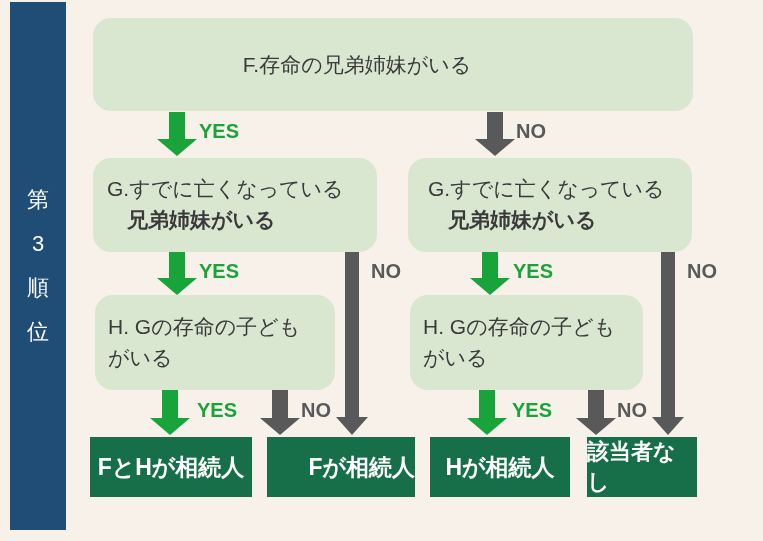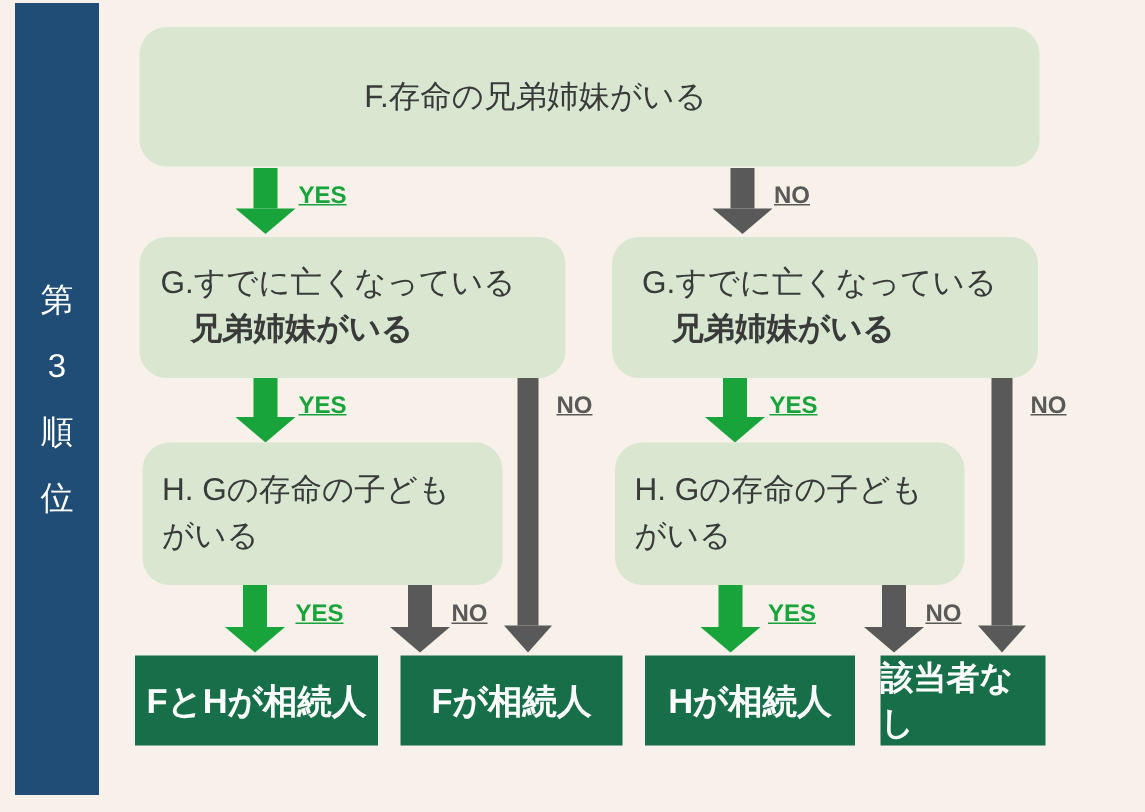--- a/index.html
+++ b/index.html
@@ -49,31 +49,31 @@
   .arrow .head{width:0;height:0;border-left:20px solid transparent;border-right:20px solid transparent;}
   .arrow.green .stem{background:var(--yes-green);}
   .arrow.green .head{border-top:17px solid var(--yes-green);}
   .arrow.gray .stem{background:var(--no-gray);}
   .arrow.gray .head{border-top:17px solid var(--no-gray);}
   
   .connector{position:absolute;display:flex;flex-direction:column;align-items:center;width:32px;}
   .connector .bar{width:14px;flex:1;background:var(--no-gray);}
   .connector .tip{width:0;height:0;border-left:16px solid transparent;border-right:16px solid transparent;border-top:18px solid var(--no-gray);}
   
-  .lbl{position:absolute;font-size:16px;font-weight:700;line-height:20px;text-decoration:underline;}
+  .lbl{position:absolute;font-size:20px;font-weight:700;line-height:20px;}
   .lbl.yes{color:var(--yes-green);}
   .lbl.no{color:var(--no-gray);}
   
   .rbox{
     position:absolute;top:437px;height:60px;background:var(--result-box);
     color:#ffffff;font-weight:700;font-size:23px;
     display:flex;align-items:center;justify-content:center;
   }
   .rbox-1{left:90px;width:162px;text-align:center;}
-  .rbox-2{left:267px;width:148px;}
+  .rbox-2{left:267px;width:148px;justify-content:flex-end;}
   .rbox-3{left:430px;width:140px;}
   .rbox-4{left:587px;width:110px;font-size:22px;}
 </style>
 </head>
 <body>
 
 <div class="canvas">
 
   <div class="sidebar">
     <span class="ch">第</span>

